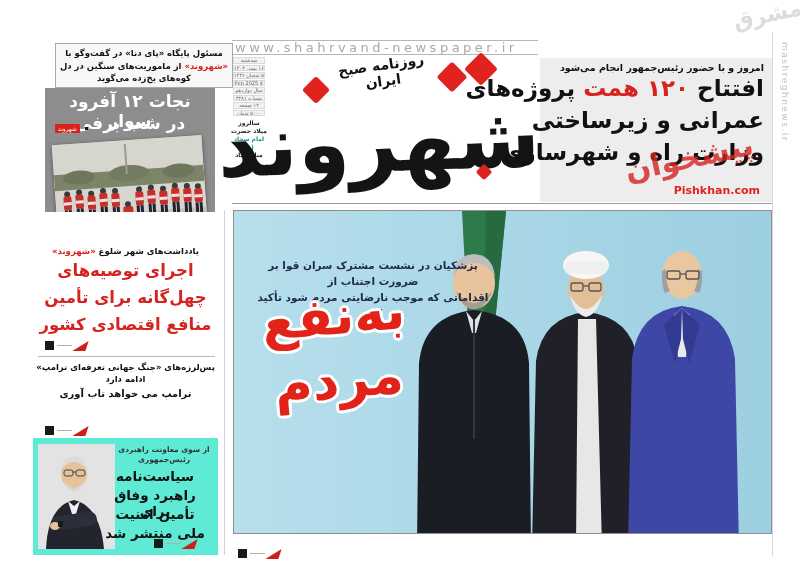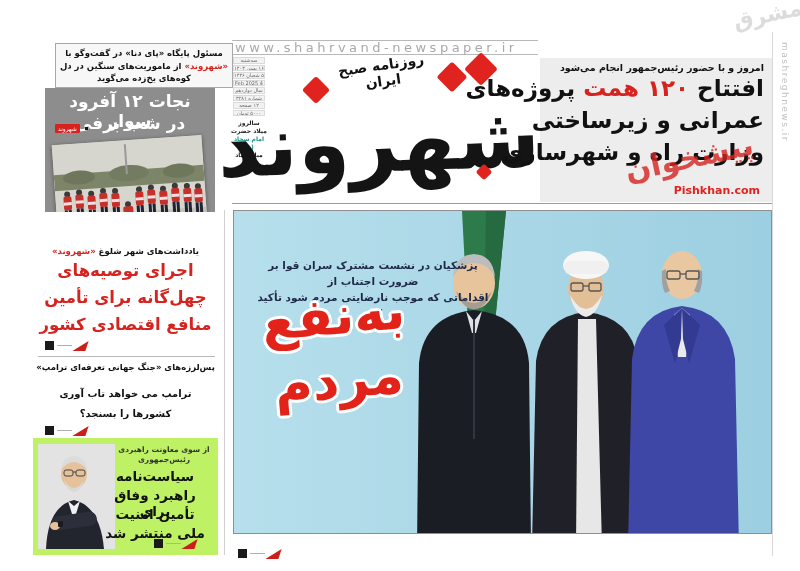--- a/index.html
+++ b/index.html
@@ -99,21 +99,21 @@
 
   
   .s3-kicker { position:absolute; left:33px; width:185px; text-align:center; font-size:8.5px;
                font-weight:bold; color:#111; direction:rtl; }
   .s3-k1 { top:362px; } .s3-k2 { top:374px; }
   .s3-h { position:absolute; left:33px; width:185px; text-align:center; font-size:10px;
           font-weight:bold; color:#111; direction:rtl; }
   .s3-h1 { top:388px; } .s3-h2 { top:408px; }
 
   
-  .s4-panel { position:absolute; left:33px; top:438px; width:185px; height:117px; background:#bef264; }
+  .s4-panel { position:absolute; left:33px; top:438px; width:185px; height:117px; background:#5eead4; }
   .s4-photo { position:absolute; left:5px; top:6px; width:77px; height:105px; background:#e3e3e3; }
   .s4-kicker { position:absolute; left:82px; top:7px; width:98px; text-align:center;
                font-size:7.5px; font-weight:bold; color:#333; direction:rtl; line-height:10px; }
   .s4-h { position:absolute; left:70px; width:104px; text-align:center; font-size:13.5px;
           font-weight:bold; color:#111; direction:rtl; }
   .s4-h1 { top:30px; } .s4-h2 { top:49px; } .s4-h3 { top:68px; } .s4-h4 { top:87px; }
   .m2 { left:45px; top:341px; }
   .m3 { left:45px; top:426px; }
   .m4 { right:22px; bottom:5px; }
   .m-photo { left:238px; top:549px; }
@@ -268,22 +268,22 @@
   <div class="s2-h s2-h2">چهل‌گانه برای تأمین</div>
   <div class="s2-h s2-h3">منافع اقتصادی کشور</div>
   <div class="marker m2">
     <span class="m-box"></span>
       <span class="m-line"></span>
       <span class="m-flag"></span>
   </div>
   <div class="story-div"></div>
 
   <div class="s3-kicker s3-k1">پس‌لرزه‌های «جنگ جهانی تعرفه‌ای ترامپ»</div>
+  <div class="s3-kicker s3-k2">ادامه دارد</div>
   <div class="s3-h s3-h1">ترامپ می خواهد تاب آوری</div>
-  <div class="s3-h s3-h2">کشورها را بسنجد؟</div>
   <div class="marker m3">
     <span class="m-box"></span>
       <span class="m-line"></span>
       <span class="m-flag"></span>
   </div>
 
   <div class="s4-panel">
     <div class="s4-photo">
       <svg width="77" height="105" viewBox="0 0 77 105">
         <rect width="77" height="105" fill="#e3e3e3"></rect>

